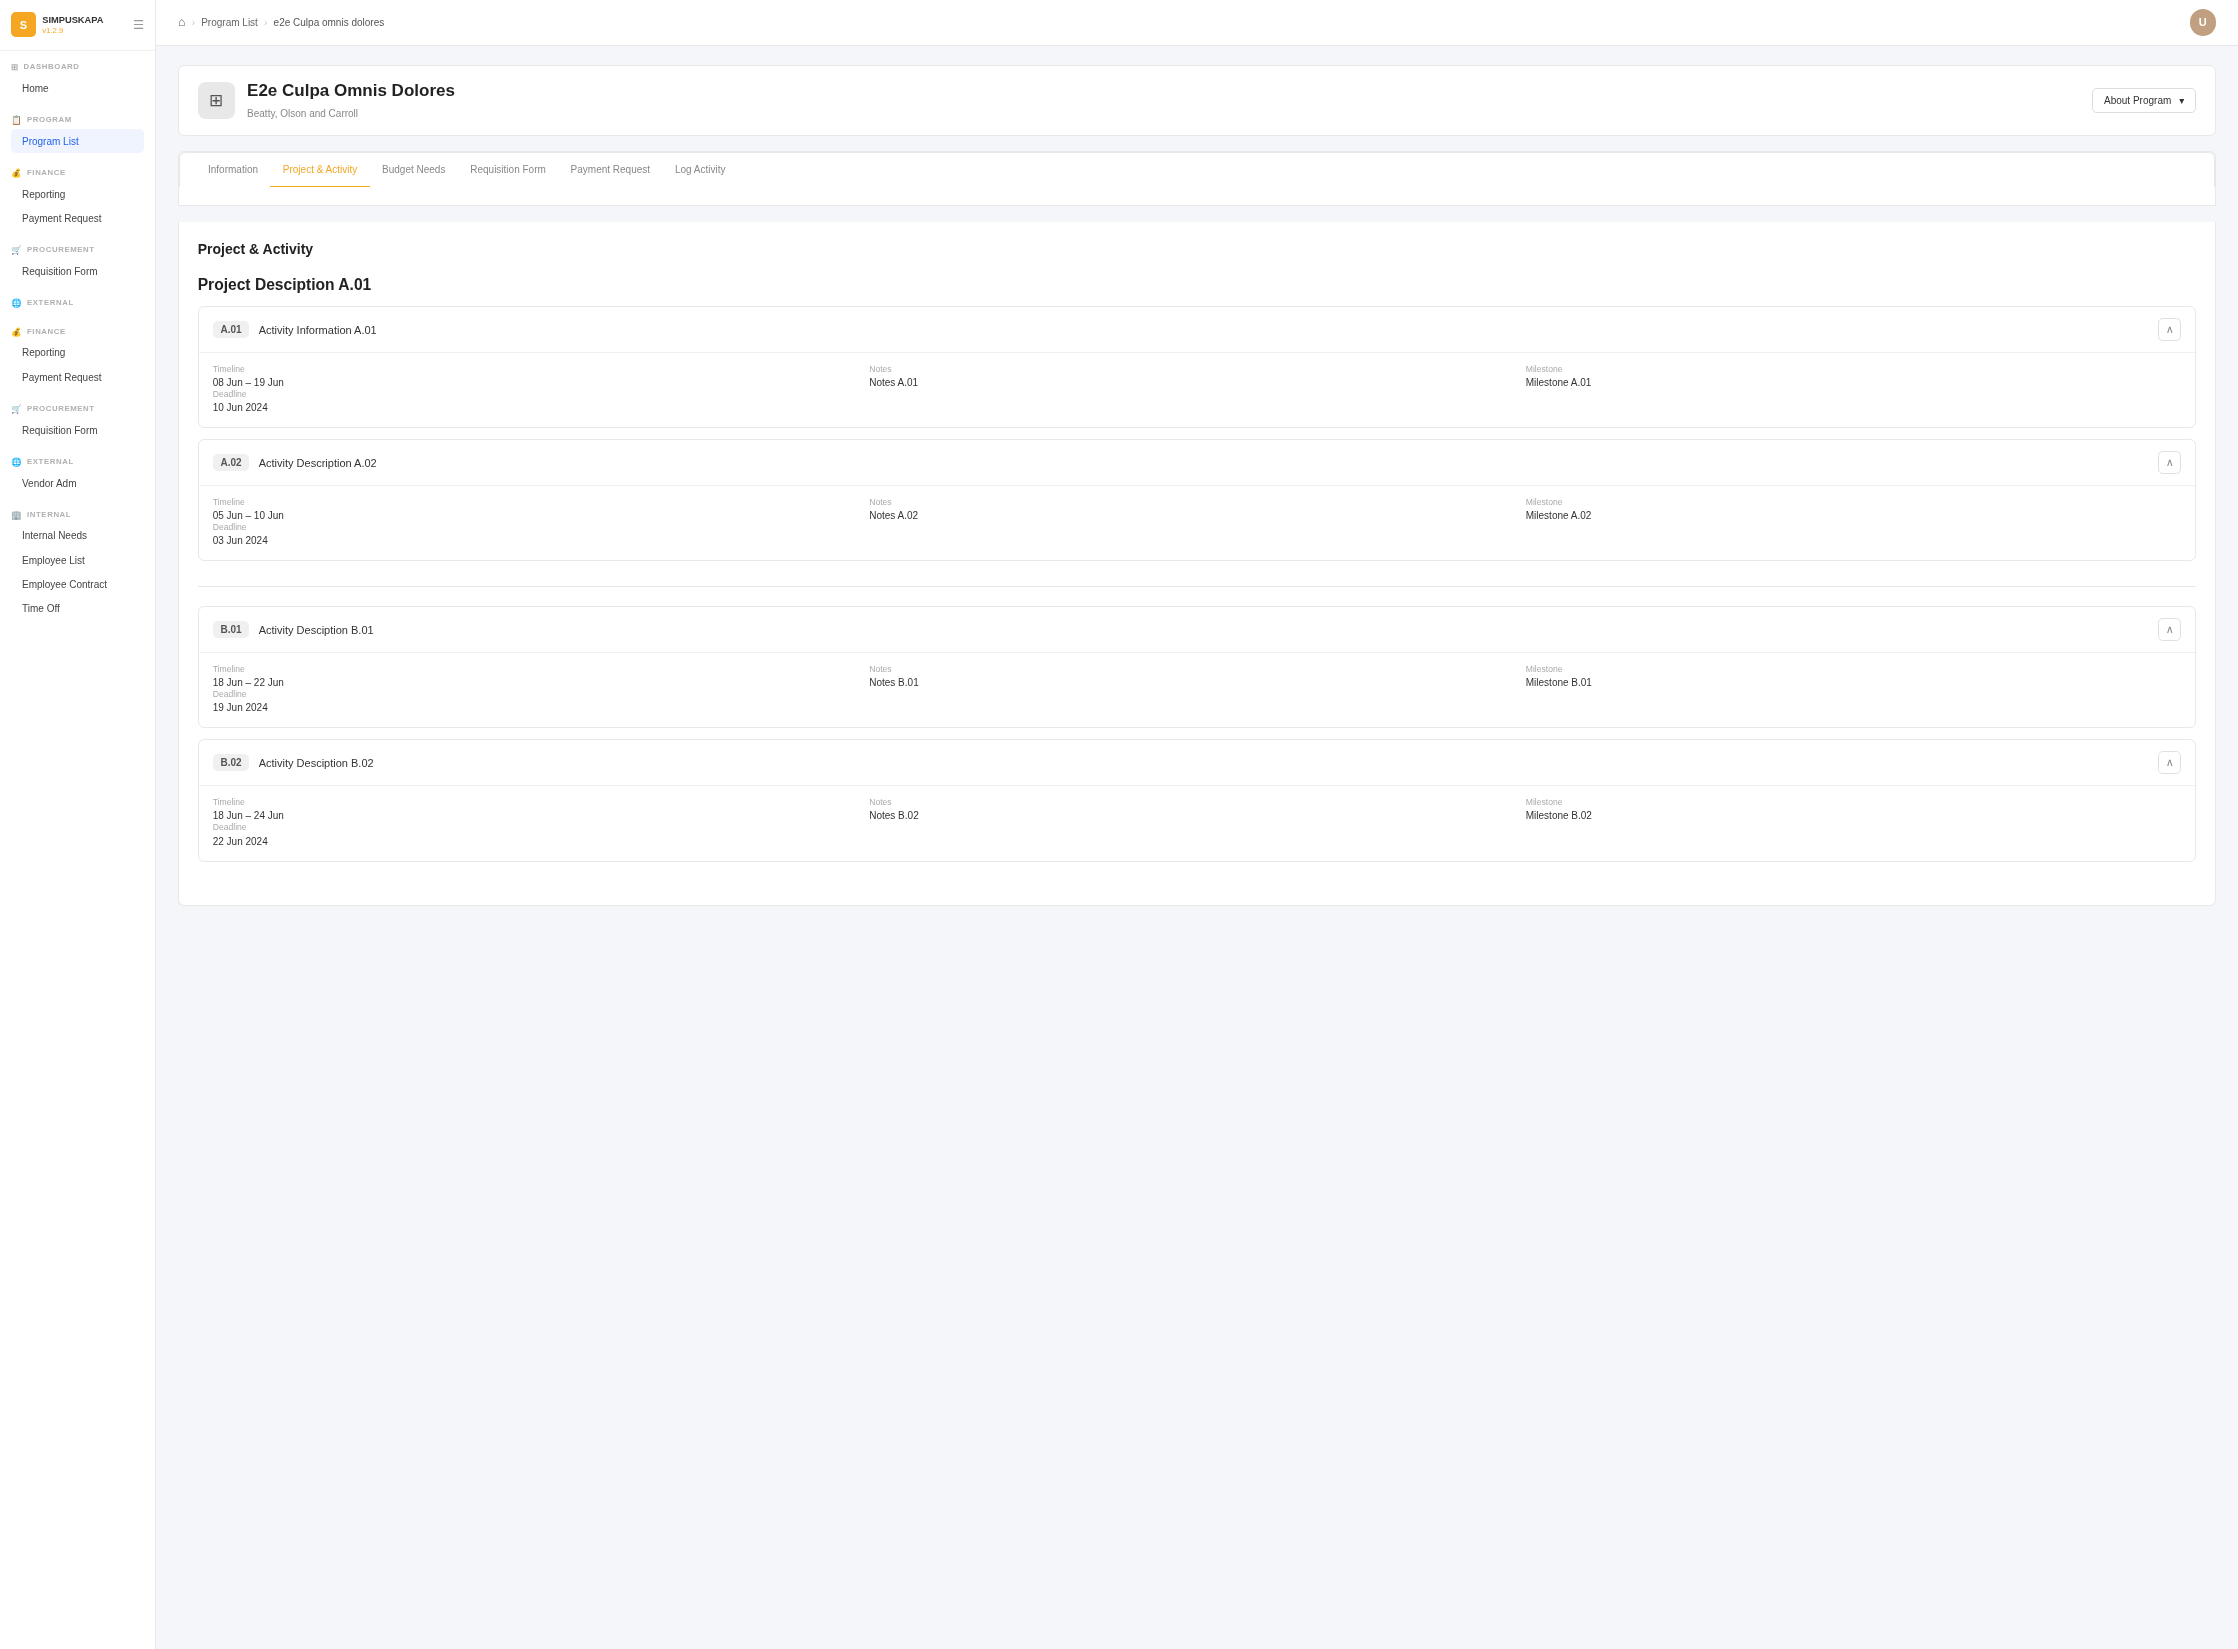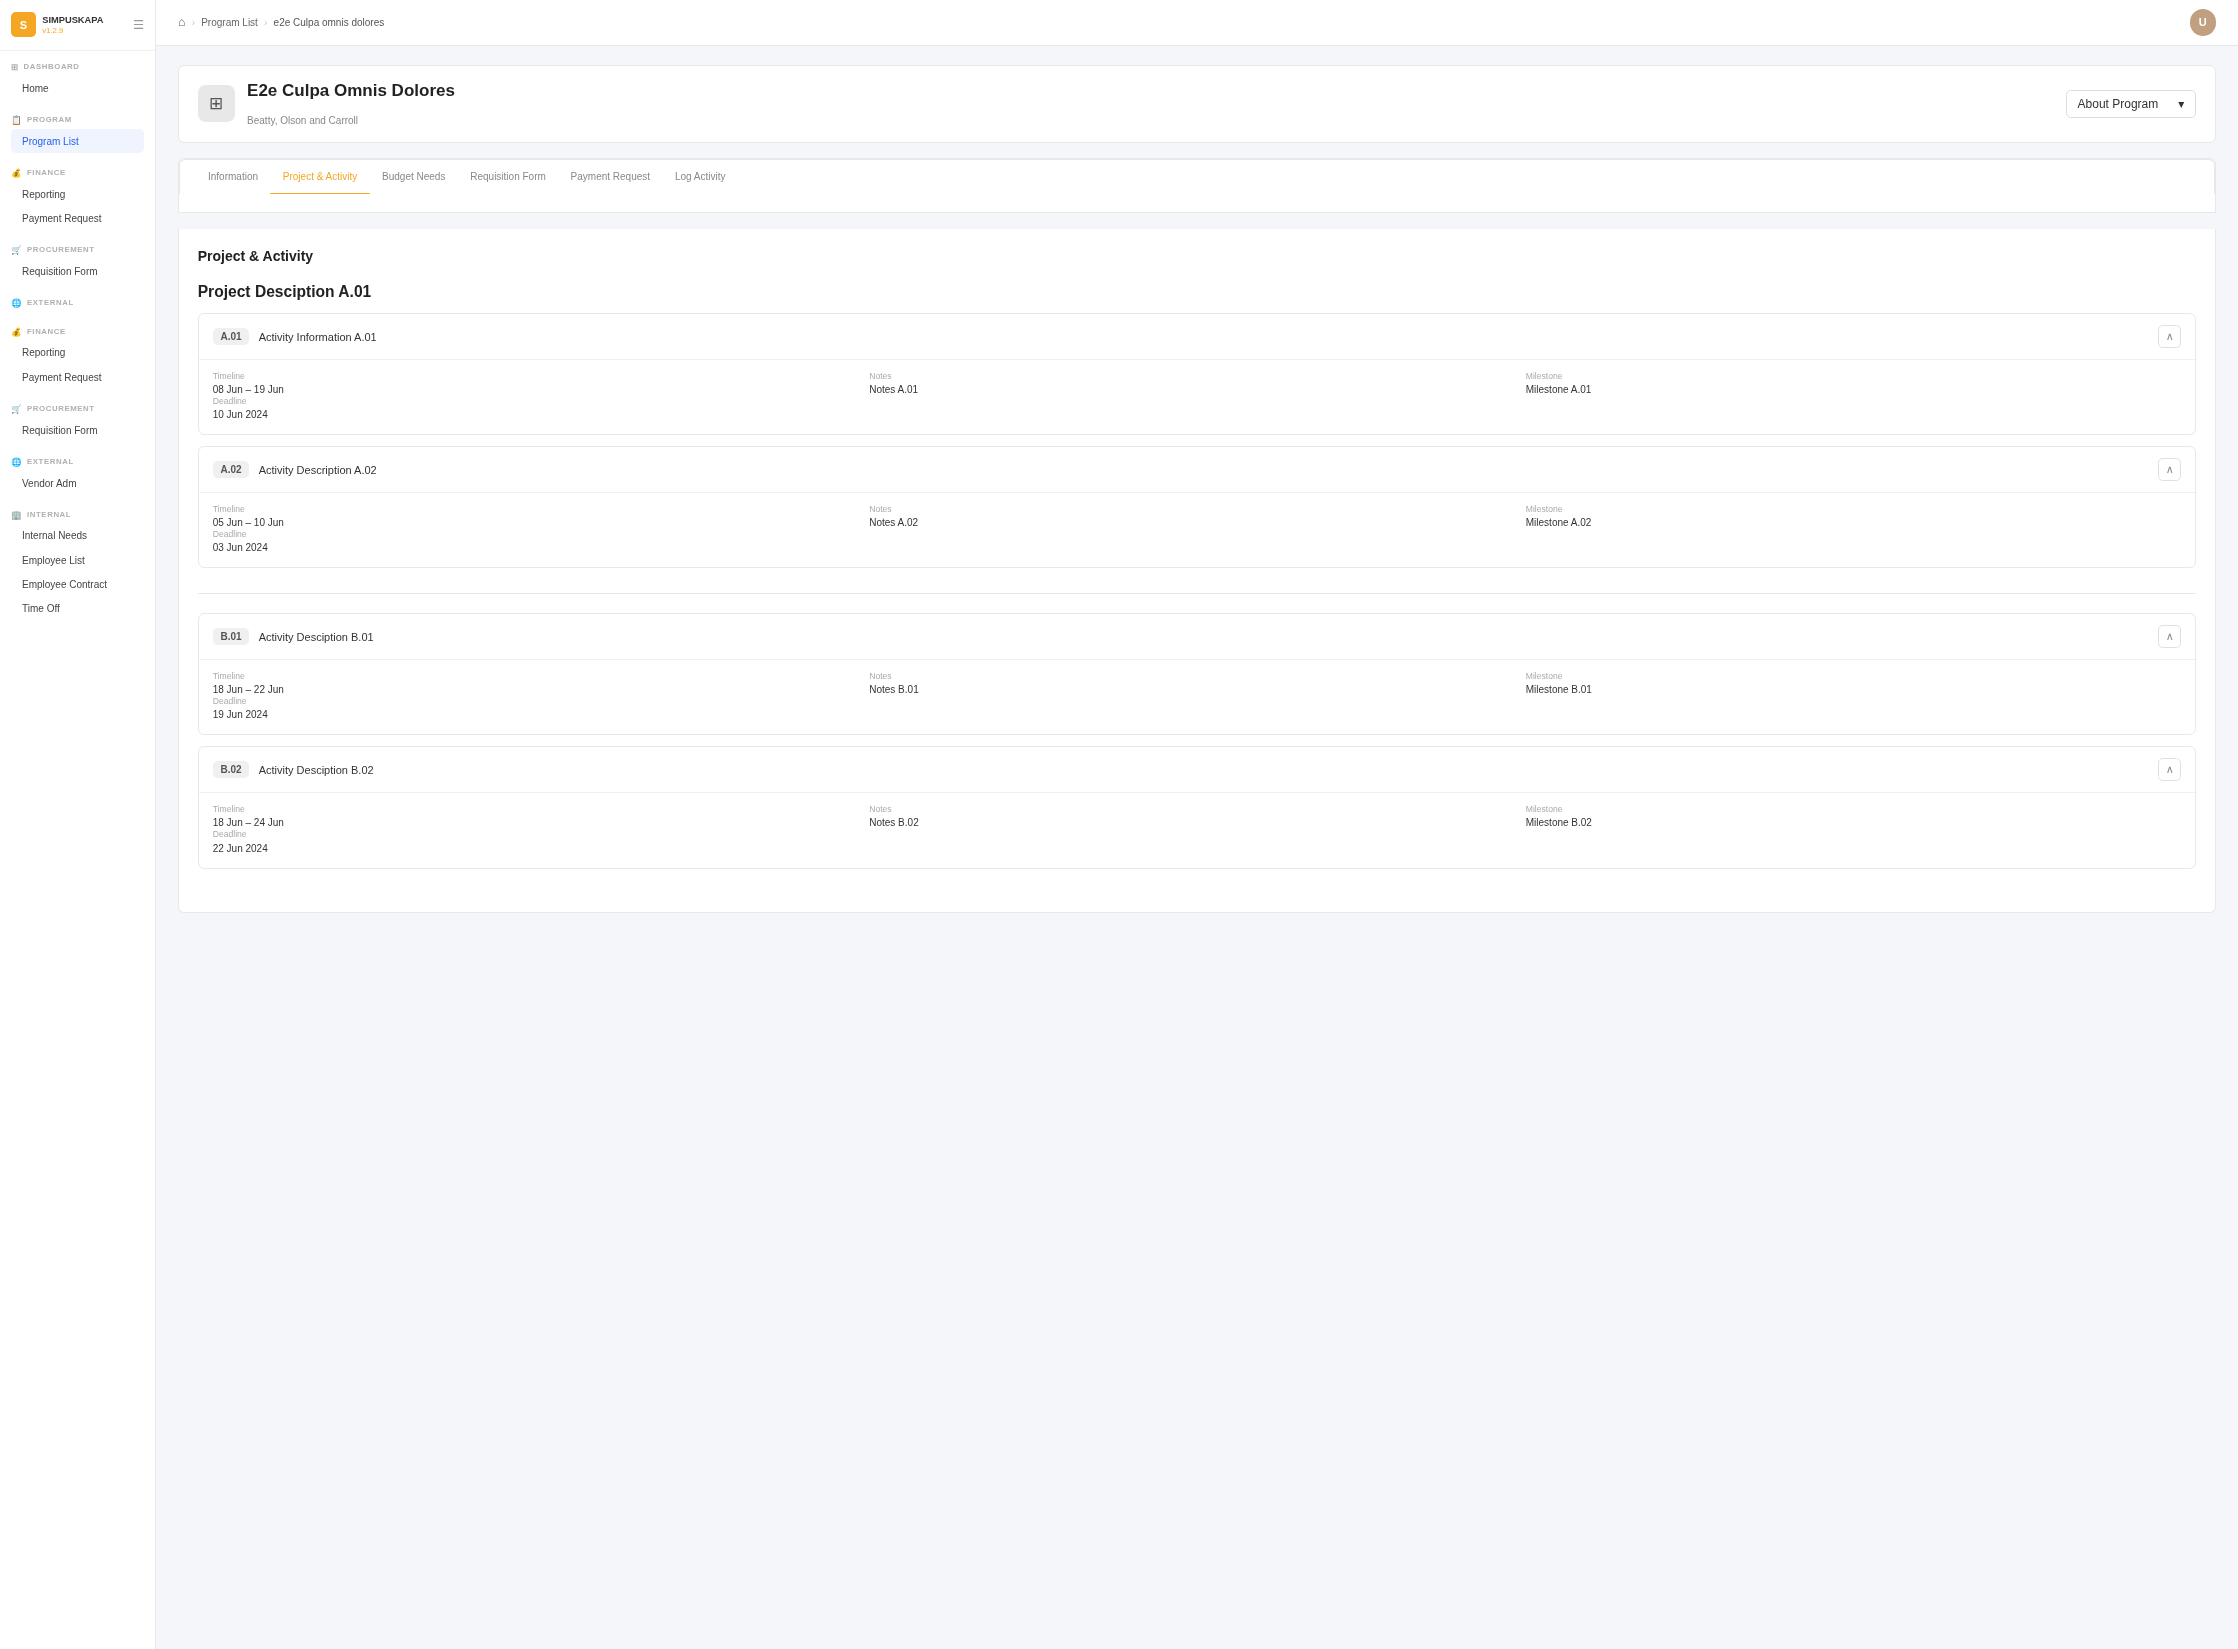--- a/index.html
+++ b/index.html
@@ -32,22 +32,22 @@
     .avatar { width: 26.4px; height: 26.4px; border-radius: 50%; background: #c0a080; overflow: hidden; display: flex; align-items: center; justify-content: center; font-size: 11px; color: white; font-weight: 600; }
 
     
     .content { flex: 1; overflow-y: auto; padding: 18.7px 22px; }
 
     
     .program-header { background: #fff; border-radius: 6.2px; padding: 15.6px 18.7px; display: flex; align-items: center; justify-content: space-between; margin-bottom: 15.6px; border: 0.8px solid #e8e8e8; }
     .program-info { display: flex; align-items: center; gap: 12.4px; }
     .program-icon { width: 37px; height: 37px; background: #e8e8e8; border-radius: 7.8px; display: flex; align-items: center; justify-content: center; font-size: 17px; color: #555; }
     .program-title { font-size: 17px; font-weight: 700; color: #222; }
-    .program-subtitle { font-size: 10px; color: #888; margin-top: 14px; }
-    .about-btn { display: flex; align-items: center; gap: 20px; border: 0.8px solid #ddd; border-radius: 4.7px; padding: 6.2px 11px; font-size: 12px; color: #333; background: #fff; cursor: pointer; font-weight: 500; }
+    .program-subtitle { font-size: 10px; color: #888; margin-top: 7px; }
+    .about-btn { display: flex; align-items: center; gap: 8px; border: 0.8px solid #ddd; border-radius: 4.7px; padding: 6.2px 11px; font-size: 10px; color: #333; background: #fff; cursor: pointer; font-weight: 500; }
 
     
     .tabs { display: flex; gap: 0; border-bottom: 1.6px solid #e8e8e8; margin-bottom: 18.7px; background: #fff; border-radius: 6.2px 6.2px 0 0; padding: 0 15.6px; border: 0.8px solid #e8e8e8; border-bottom: none; }
     .tab { padding: 11px 12.4px; font-size: 10px; color: #888; cursor: pointer; border-bottom: 1.6px solid transparent; margin-bottom: -0.8px; white-space: nowrap; }
     .tab.active { color: #f5a623; border-bottom: 1.6px solid #f5a623; font-weight: 500; }
     .tabs-wrapper { background: #fff; border-radius: 6.2px 6.2px 0 0; border: 0.8px solid #e8e8e8; margin-bottom: 16px; }
 
     
     .page-section { background: #fff; border: 0.8px solid #e8e8e8; border-top: none; border-radius: 0 0 6.2px 6.2px; padding: 18.7px; }
     .page-title { font-size: 14px; font-weight: 700; color: #222; margin-bottom: 18.7px; }

